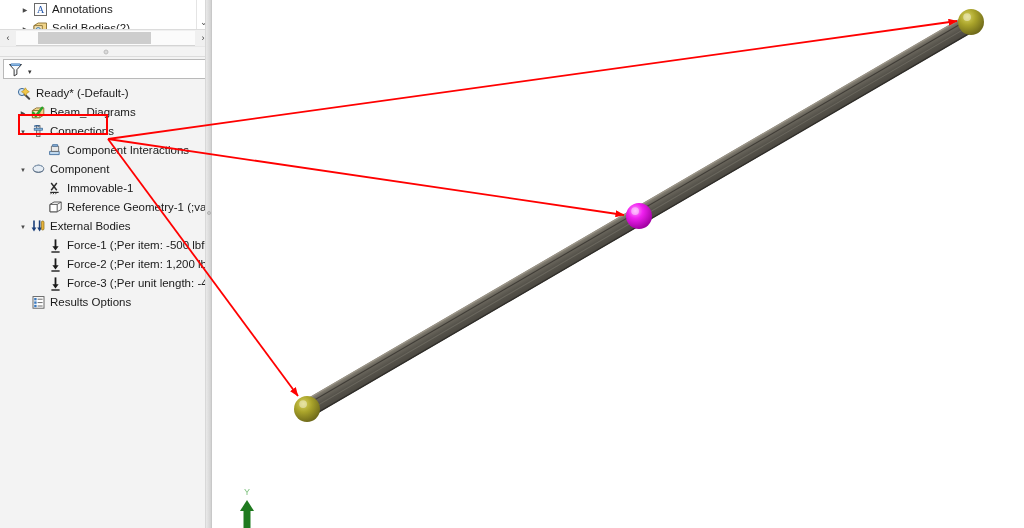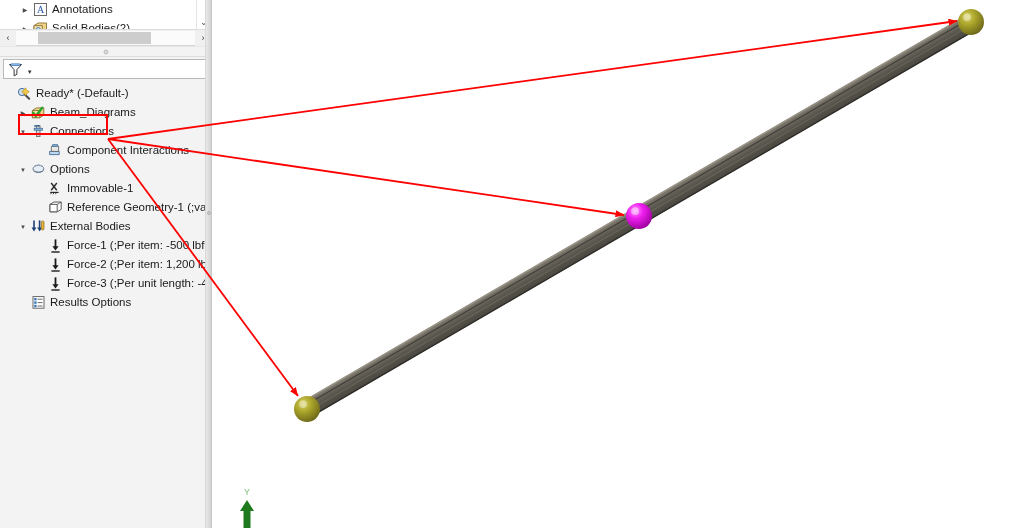--- a/index.html
+++ b/index.html
@@ -340,21 +340,21 @@
           </div>
           <div class="row indent-1">
             <span class="expander open"></span>
             <span class="ico">
               <svg width="17" height="17" viewBox="0 0 17 17">
                 <ellipse cx="8.4" cy="7.8" rx="5.4" ry="3.6" fill="#e6edf4" stroke="#5a6e86" stroke-width=".9"></ellipse>
                 <path d="M3.4 9.6 q5 3.4 10 0" fill="none" stroke="#5a6e86" stroke-width=".9"></path>
                 <path d="M4.4 5.4 q4-3 8.4 0" fill="none" stroke="#8aa0b8" stroke-width=".9"></path>
               </svg>
             </span>
-            <span class="lbl">Options</span>
+            <span class="lbl">Component</span>
           </div>
           <div class="row indent-2">
             <span class="expander blank"></span>
             <span class="ico">
               <svg width="17" height="17" viewBox="0 0 17 17">
                 <path d="M4.2 3.0 l5.6 7.2" stroke="#2a2a2a" stroke-width="1.4"></path>
                 <path d="M9.8 3.0 l-5.6 7.2" stroke="#2a2a2a" stroke-width="1.4"></path>
                 <path d="M3.2 12.4 h8.4" stroke="#2a2a2a" stroke-width="1.2"></path>
                 <path d="M3.6 14.2 l1.2-1.8 M6.0 14.2 l1.2-1.8 M8.4 14.2 l1.2-1.8" stroke="#2a2a2a" stroke-width=".9"></path>
               </svg>

